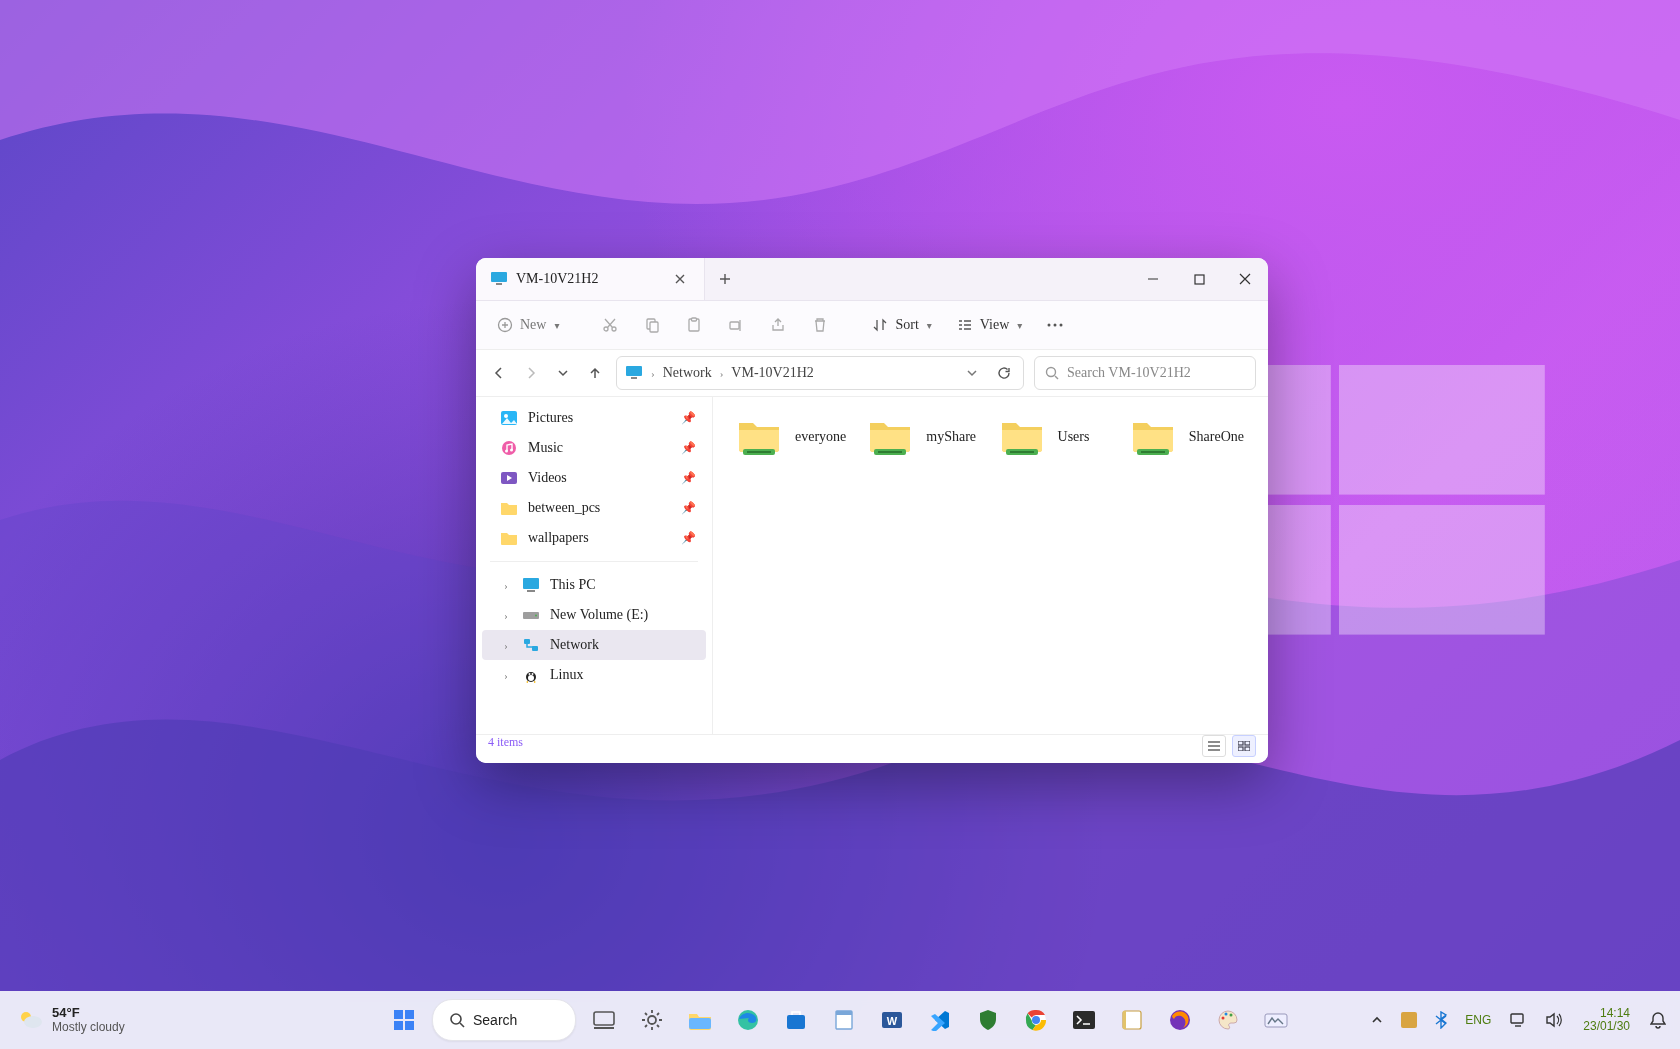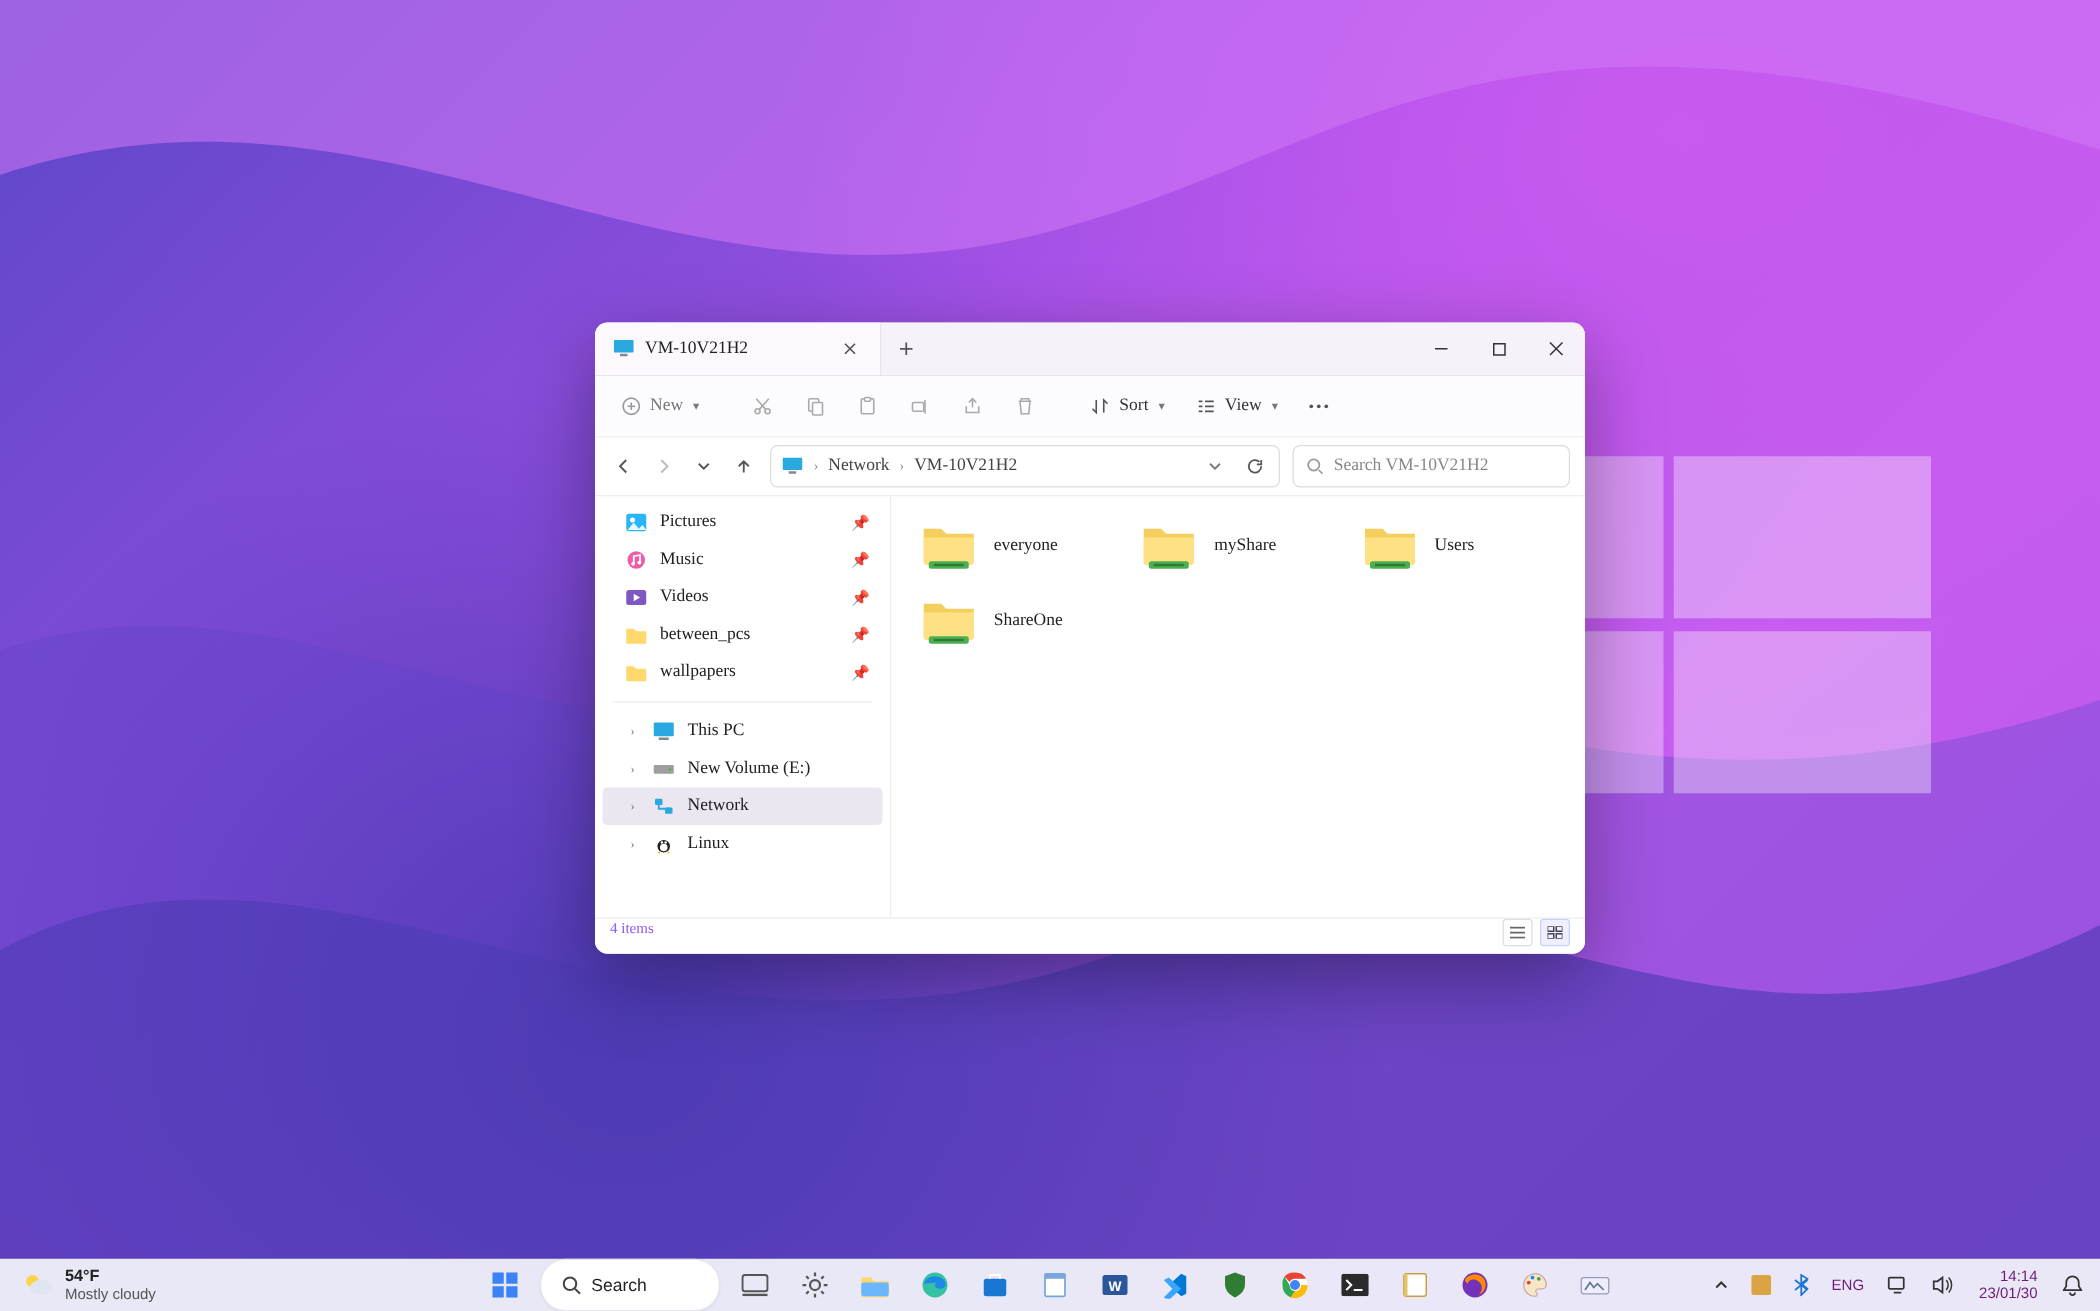--- a/index.html
+++ b/index.html
@@ -41,40 +41,40 @@
   .searchbar{width:200px;height:32px;border:1px solid #ddd;border-radius:6px;display:flex;align-items:center;gap:8px;padding:0 10px;color:#888;}
   .body{display:flex;height:calc(100% - 42px - 48px - 46px - 28px);}
   .nav{width:236px;border-right:1px solid #eee;padding:6px 0;overflow:hidden;}
   .nav hr{border:none;border-top:1px solid #eee;margin:8px 14px;}
   .navitem{display:flex;align-items:center;height:30px;padding:0 10px 0 18px;gap:10px;border-radius:4px;margin:0 6px;}
   .navitem.selected{background:#eae7f0;}
   .navitem .exp{width:12px;font-size:10px;color:#777;text-align:center;}
   .navitem .lbl{flex:1;white-space:nowrap;overflow:hidden;text-overflow:ellipsis;}
   .navitem .pin{color:#bbb;font-size:12px;}
   .ic{width:18px;height:18px;display:inline-flex;align-items:center;justify-content:center;flex:0 0 auto;}
-  .content{flex:1;position:relative;padding:12px 18px;display:grid;grid-template-columns:1fr 1fr 1fr;grid-auto-rows:56px;gap:4px 10px;align-content:start;}
+  .content{flex:1;position:relative;padding:12px 18px;display:grid;grid-template-columns:1fr 1fr 1fr 1fr;grid-auto-rows:56px;gap:4px 10px;align-content:start;}
   .share{display:flex;align-items:center;gap:14px;height:56px;border-radius:4px;padding:0 6px;}
   .share .sic{width:44px;height:40px;}
   .statusbar{position:absolute;left:0;right:0;bottom:0;height:28px;border-top:1px solid #eee;display:flex;padding:0 12px;font-size:12px;color:#8b5cf6;background:#fff;}
   .statusbar .views{margin-left:auto;display:flex;gap:6px;color:#555;}
   .viewbtn{width:22px;height:20px;border:1px solid #ddd;border-radius:3px;display:flex;align-items:center;justify-content:center;}
   .viewbtn.active{background:#eef0ff;border-color:#c7d0ff;}
   
-  .taskbar{position:absolute;left:0;right:0;bottom:0;height:42px;background:rgba(245,246,252,.92);backdrop-filter:blur(6px);display:flex;align-items:center;}
+  .taskbar{position:absolute;left:0;right:0;bottom:0;height:58px;background:rgba(245,246,252,.92);backdrop-filter:blur(6px);display:flex;align-items:center;}
   .tb-left{position:absolute;left:14px;display:flex;align-items:center;gap:10px;}
   .weather{display:flex;align-items:center;gap:8px;}
   .weather .wtxt{display:flex;flex-direction:column;line-height:1.1;}
   .weather .wtemp{font-size:13px;font-weight:600;}
   .weather .wcond{font-size:12px;color:#555;}
   .tb-center{margin:0 auto;display:flex;align-items:center;gap:8px;}
   .startbtn{width:40px;height:40px;border-radius:6px;display:flex;align-items:center;justify-content:center;}
   .searchpill{height:40px;border-radius:20px;background:#fff;border:1px solid #e4e4ea;display:flex;align-items:center;gap:8px;padding:0 16px;min-width:110px;box-shadow:0 1px 2px rgba(0,0,0,.06);}
   .taskicon{width:40px;height:40px;border-radius:6px;display:flex;align-items:center;justify-content:center;}
   .tb-right{position:absolute;right:10px;display:flex;align-items:center;gap:8px;}
-  .tray{display:flex;align-items:center;gap:10px;color:#701a75;}
+  .tray{display:flex;align-items:center;gap:10px;color:#4d7c0f;}
   .trayitem{display:flex;align-items:center;justify-content:center;height:40px;padding:0 4px;border-radius:6px;}
   .clock{display:flex;flex-direction:column;align-items:flex-end;line-height:1.1;font-size:12px;padding:0 6px;}
   
   svg{display:block;}
 </style>
 </head>
 <body>
 
 <div class="desktop">
   <svg class="wave1" viewBox="0 0 1680 1049" preserveAspectRatio="none">

